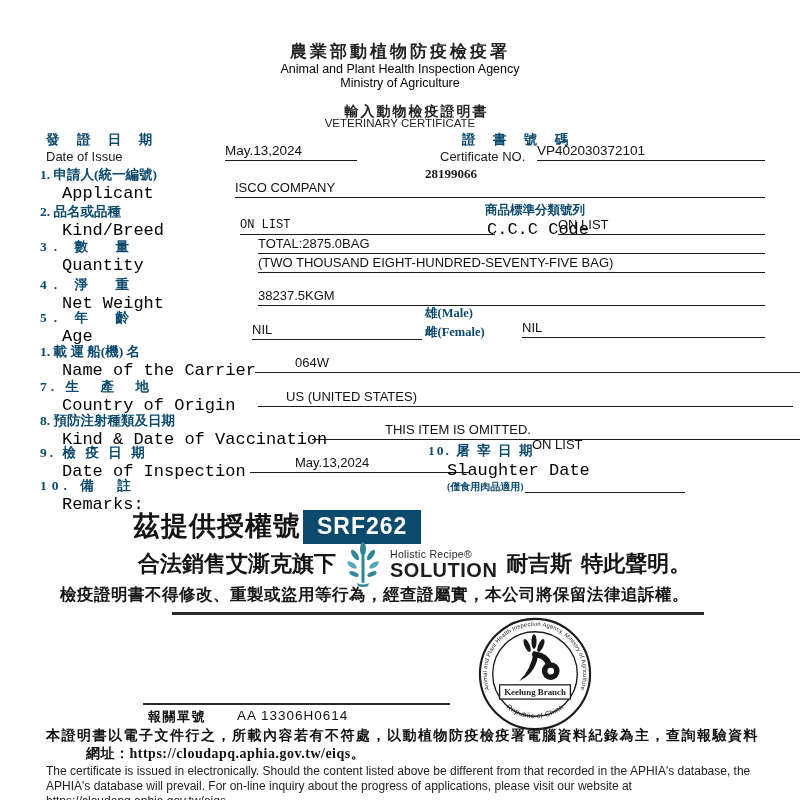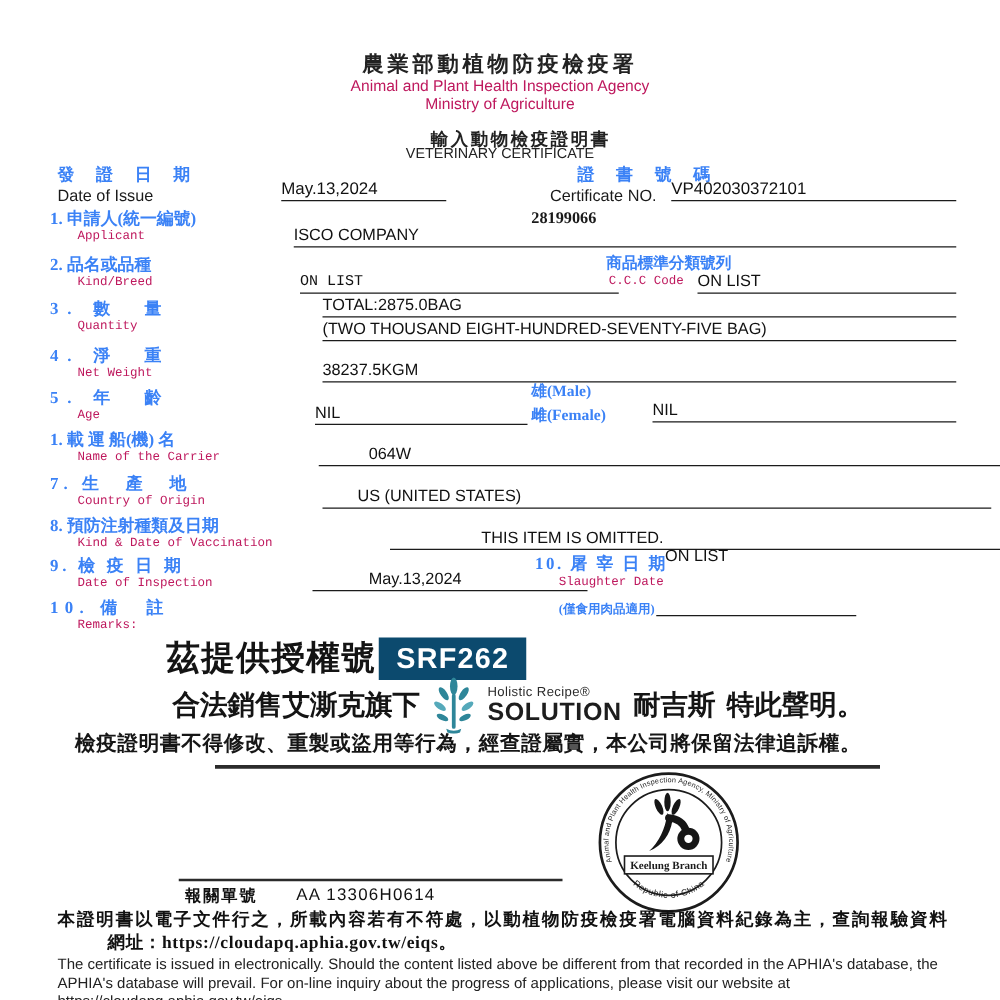--- a/index.html
+++ b/index.html
@@ -5,27 +5,27 @@
   html,body{margin:0;padding:0;background:#e8e8e8;}
   .page{
     position:relative;width:800px;height:800px;background:#ffffff;
     font-family:"Liberation Sans",sans-serif;color:#1a1a1a;overflow:hidden;
     margin:0 auto;
   }
   .abs{position:absolute;}
   .center{left:0;right:0;text-align:center;}
   
   .h-zh{font-family:"Liberation Serif","DejaVu Serif",serif;font-weight:700;font-size:17px;letter-spacing:3px;color:#222;}
-  .h-en{font-size:12.5px;color:#be185d;}
+  .h-en{font-size:12.5px;color:#000000;}
   .t-zh{font-family:"Liberation Serif","DejaVu Serif",serif;font-weight:700;font-size:14px;letter-spacing:2px;color:#222;margin-left:33px;}
   .t-en{font-size:11.5px;color:#222;}
   
-  .zhl{font-family:"Liberation Serif","DejaVu Serif",serif;font-weight:700;font-size:13.5px;color:#3b82f6;white-space:nowrap;}
+  .zhl{font-family:"Liberation Serif","DejaVu Serif",serif;font-weight:700;font-size:13.5px;color:#0c4a6e;white-space:nowrap;}
   .sp8{letter-spacing:7px;}
-  .enl{font-family:"Liberation Mono",monospace;font-size:10px;color:#be185d;white-space:nowrap;}
+  .enl{font-family:"Liberation Mono",monospace;font-size:17px;color:#000000;white-space:nowrap;}
   .val{font-size:13px;color:#111;white-space:nowrap;}
   .uline{border-bottom:1.6px solid #1b1b1b;}
   .vbox{position:absolute;border-bottom:1.6px solid #1b1b1b;font-size:13px;color:#111;padding-bottom:2px;white-space:nowrap;}
   .serifval{font-family:"Liberation Serif","DejaVu Serif",serif;}
   
   .auth-big{font-weight:700;color:#141414;}
   .code-box{background:#0c4a6e;color:#fff;font-weight:700;font-size:23px;letter-spacing:1px;padding:3px 14px 4px;}
   .warn{font-weight:700;font-size:16.5px;letter-spacing:0.5px;color:#161616;white-space:nowrap;}
   .divider{position:absolute;background:#2b2b2b;}
   

